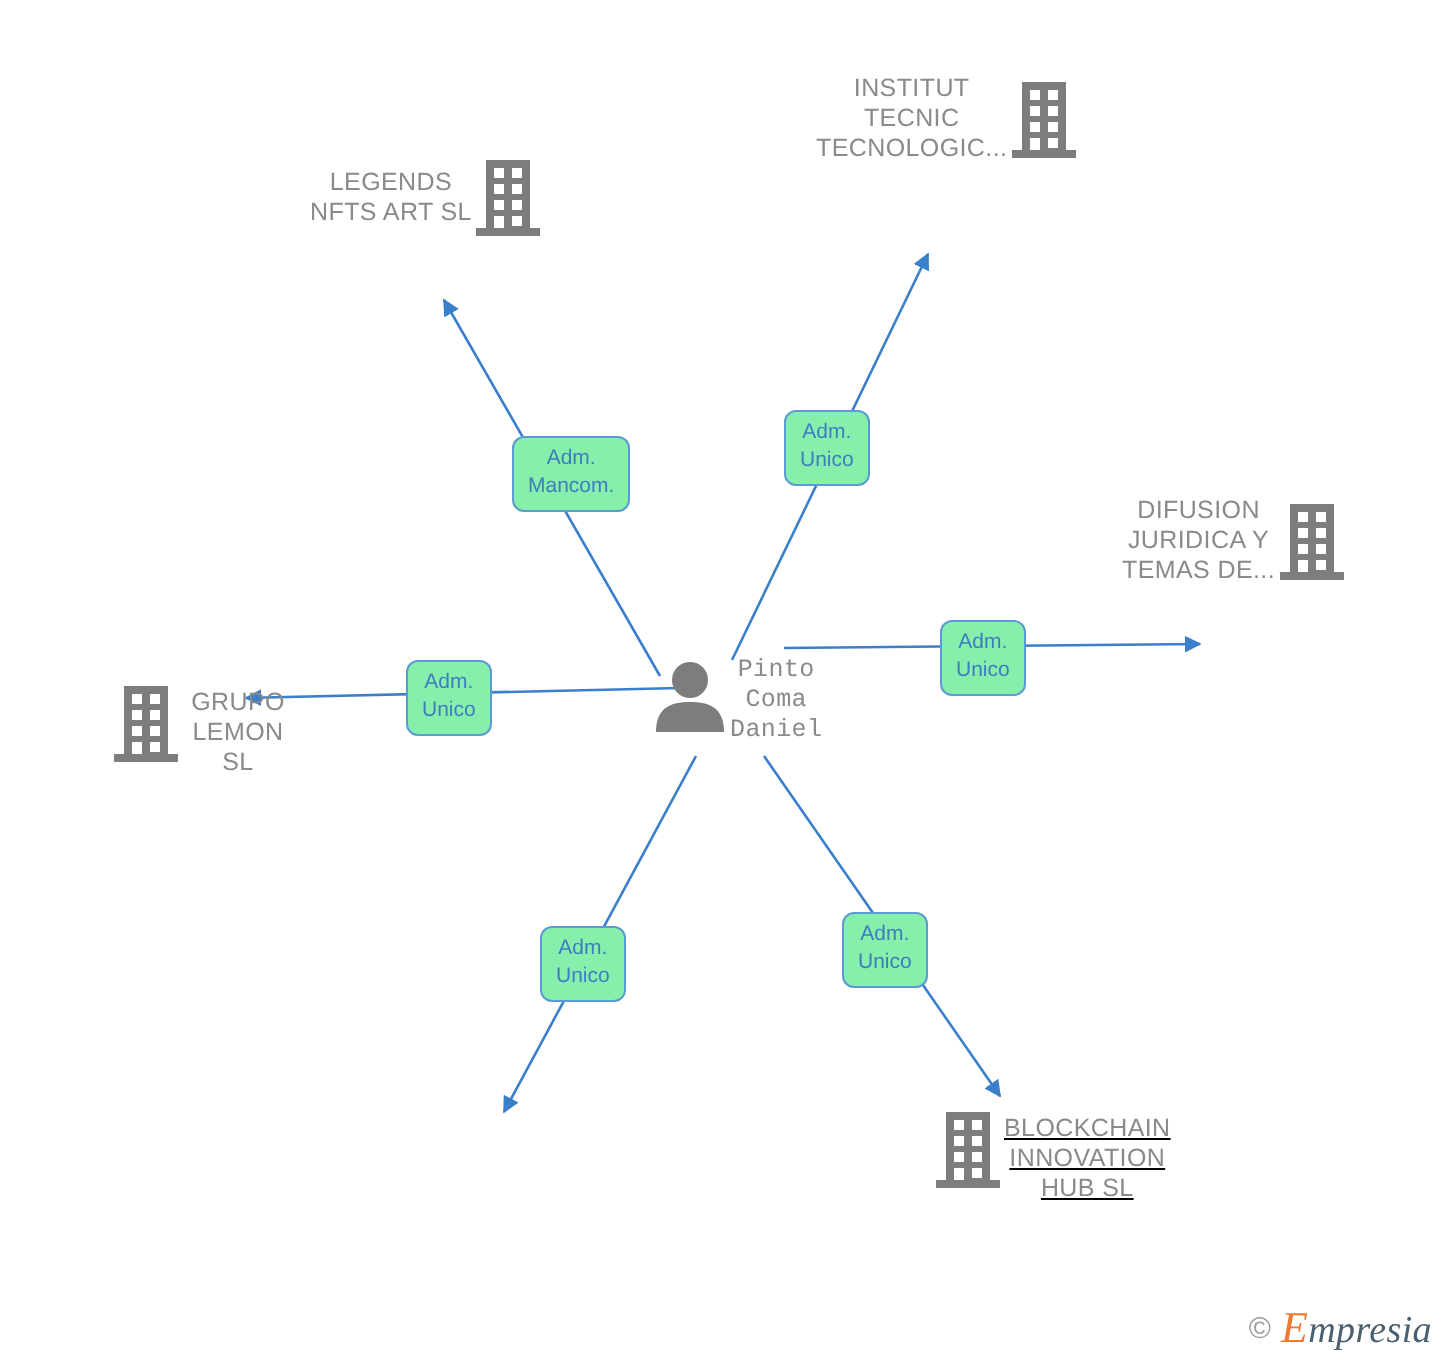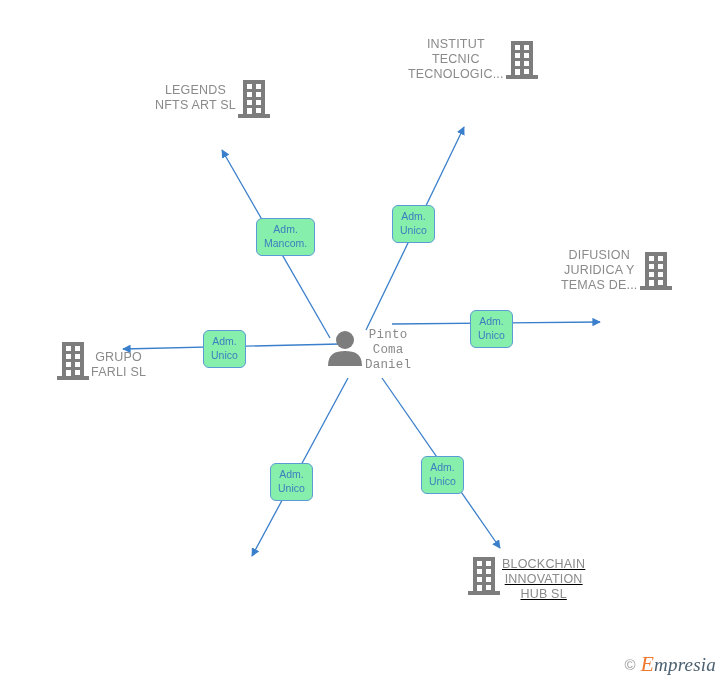--- a/index.html
+++ b/index.html
@@ -152,21 +152,21 @@
           <rect x="11" y="14" width="5" height="5"></rect>
             <rect x="20" y="14" width="5" height="5"></rect>
           <rect x="11" y="22" width="5" height="5"></rect>
             <rect x="20" y="22" width="5" height="5"></rect>
           <rect x="11" y="30" width="5" height="6"></rect>
             <rect x="20" y="30" width="5" height="5"></rect>
         </g>
       </svg>
     </span>
     <span class="node-label" style="margin-top:4px;">GRUPO
-FARLI  SL</span>
+LEMON  SL</span>
   </div>
 
 
   <div class="node" style="left:466px;top:553px;width:120px;text-decoration:underline;">
     <span class="node-icon">
       <svg width="36" height="42" viewBox="0 0 36 42">
         <rect x="7" y="2" width="22" height="34" fill="#7d7d7d"></rect>
         <rect x="2" y="36" width="32" height="4" fill="#7d7d7d"></rect>
         <g fill="#ffffff">
           <rect x="11" y="6" width="5" height="5"></rect>

